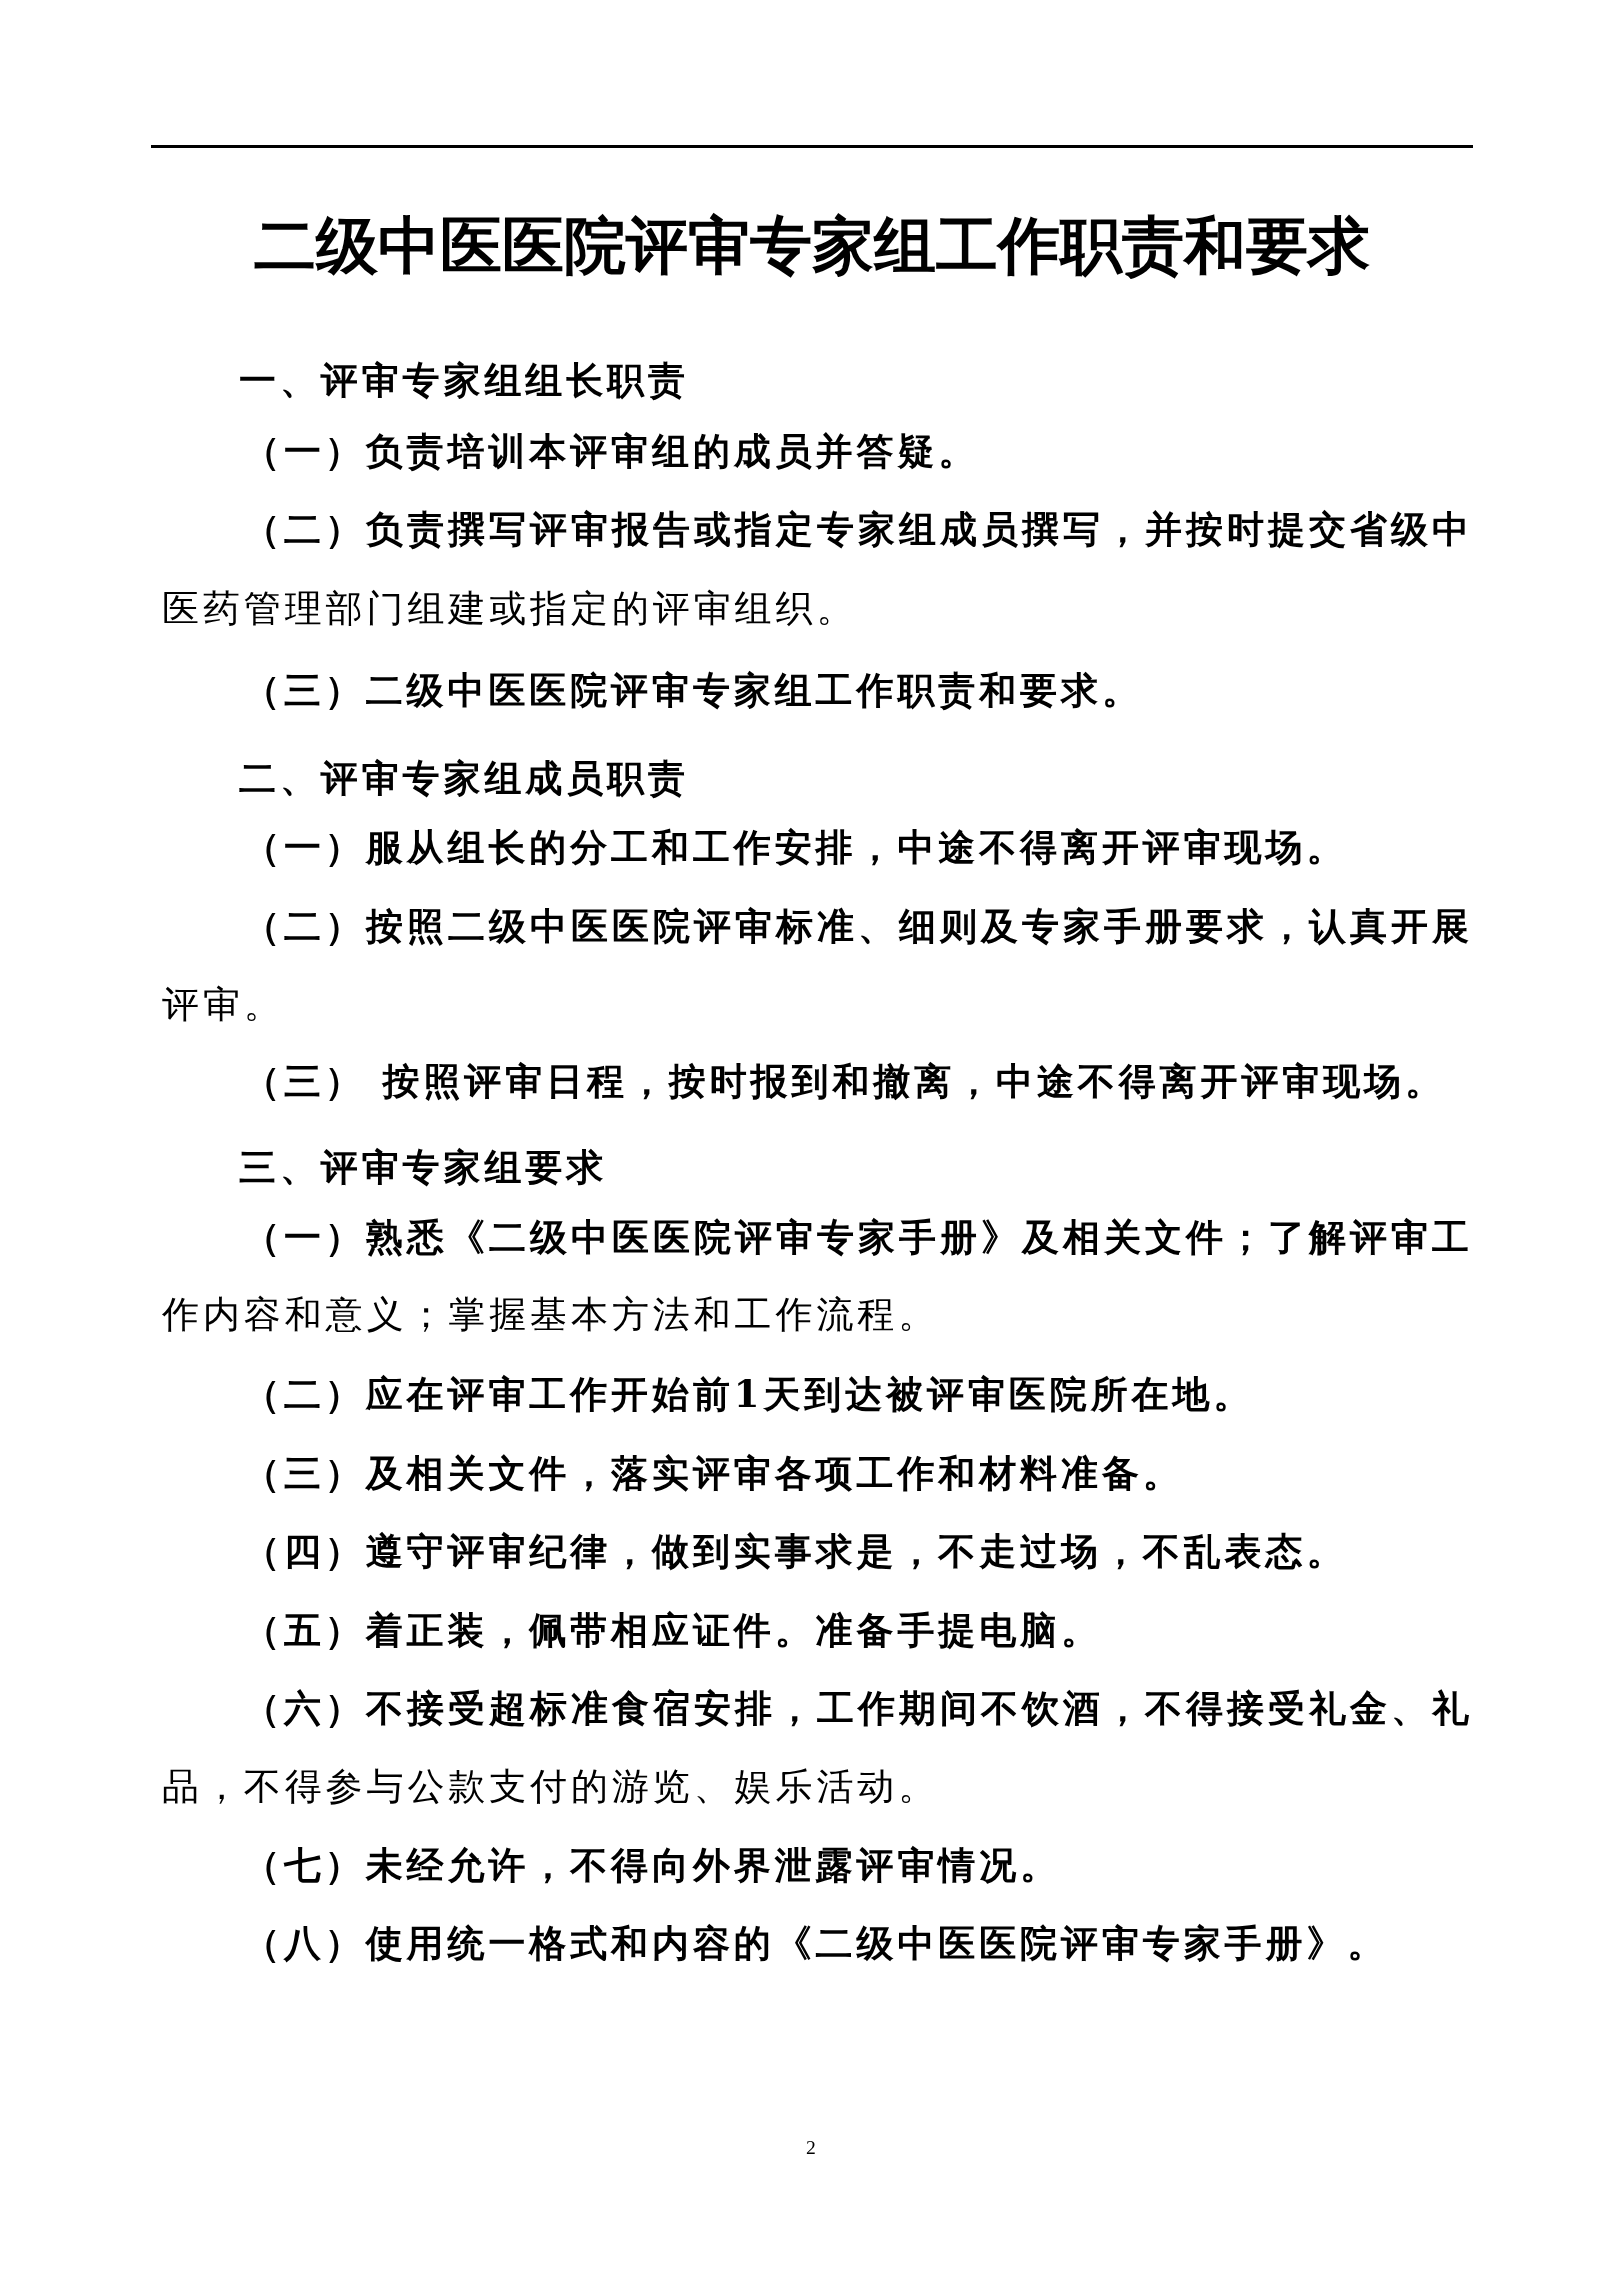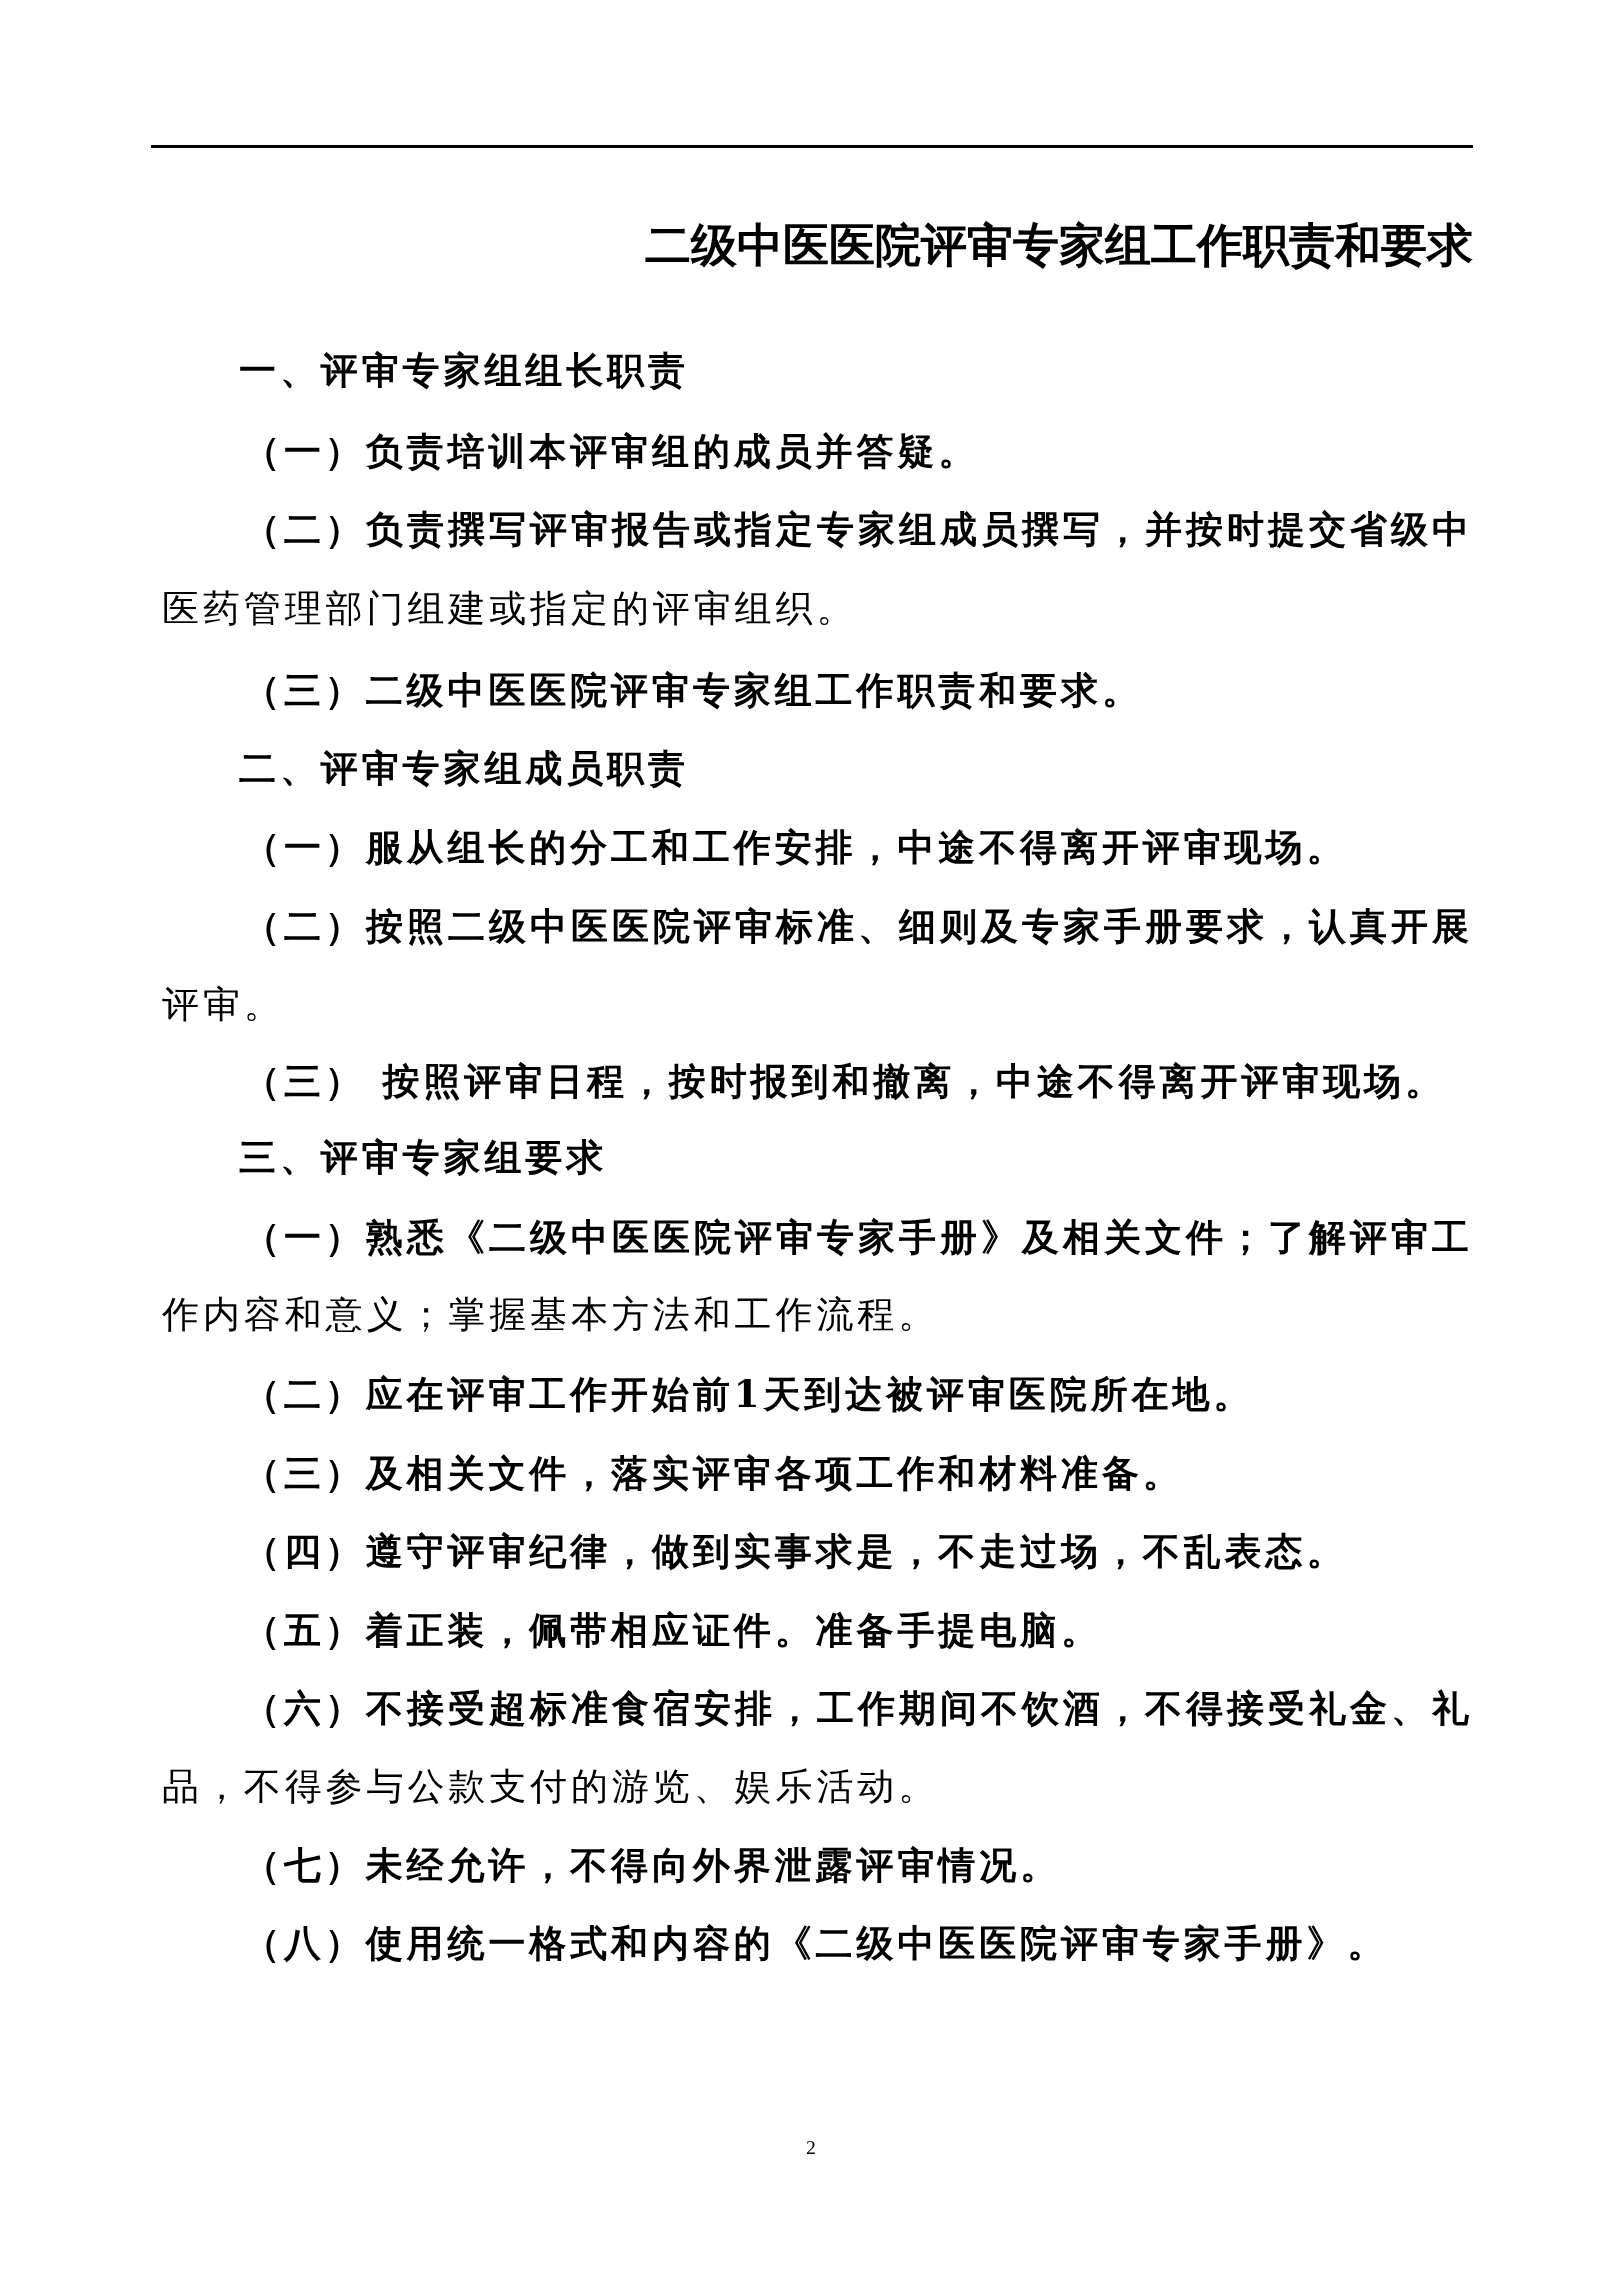--- a/index.html
+++ b/index.html
@@ -23,23 +23,23 @@
     height: 2.6px;
     background: #000000;
   }
   .title {
     position: absolute;
     left: 151px;
     width: 1322px;
     top: 216px;
     height: 59px;
     line-height: 59px;
-    text-align: right;
+    text-align: center;
     font-family: "DejaVu Sans", "Liberation Sans", sans-serif;
-    font-size: 46px;
+    font-size: 62px;
     font-weight: bold;
     letter-spacing: 0px;
     white-space: nowrap;
   }
   .line {
     position: absolute;
     left: 162px;
     width: 1311px;
     height: 52px;
     line-height: 52px;
@@ -53,20 +53,21 @@
     padding-left: 81px;
     box-sizing: border-box;
     font-weight: bold;
   }
   .line.heading {
     font-family: "DejaVu Sans", "Liberation Sans", sans-serif;
     font-weight: bold;
     font-size: 37px;
     padding-left: 77px;
     box-sizing: border-box;
+    margin-top: 10px;
   }
   .line.full {
     text-align-last: justify;
   }
   .page-number {
     position: absolute;
     left: 785px;
     width: 52px;
     top: 2135px;
     height: 26px;

